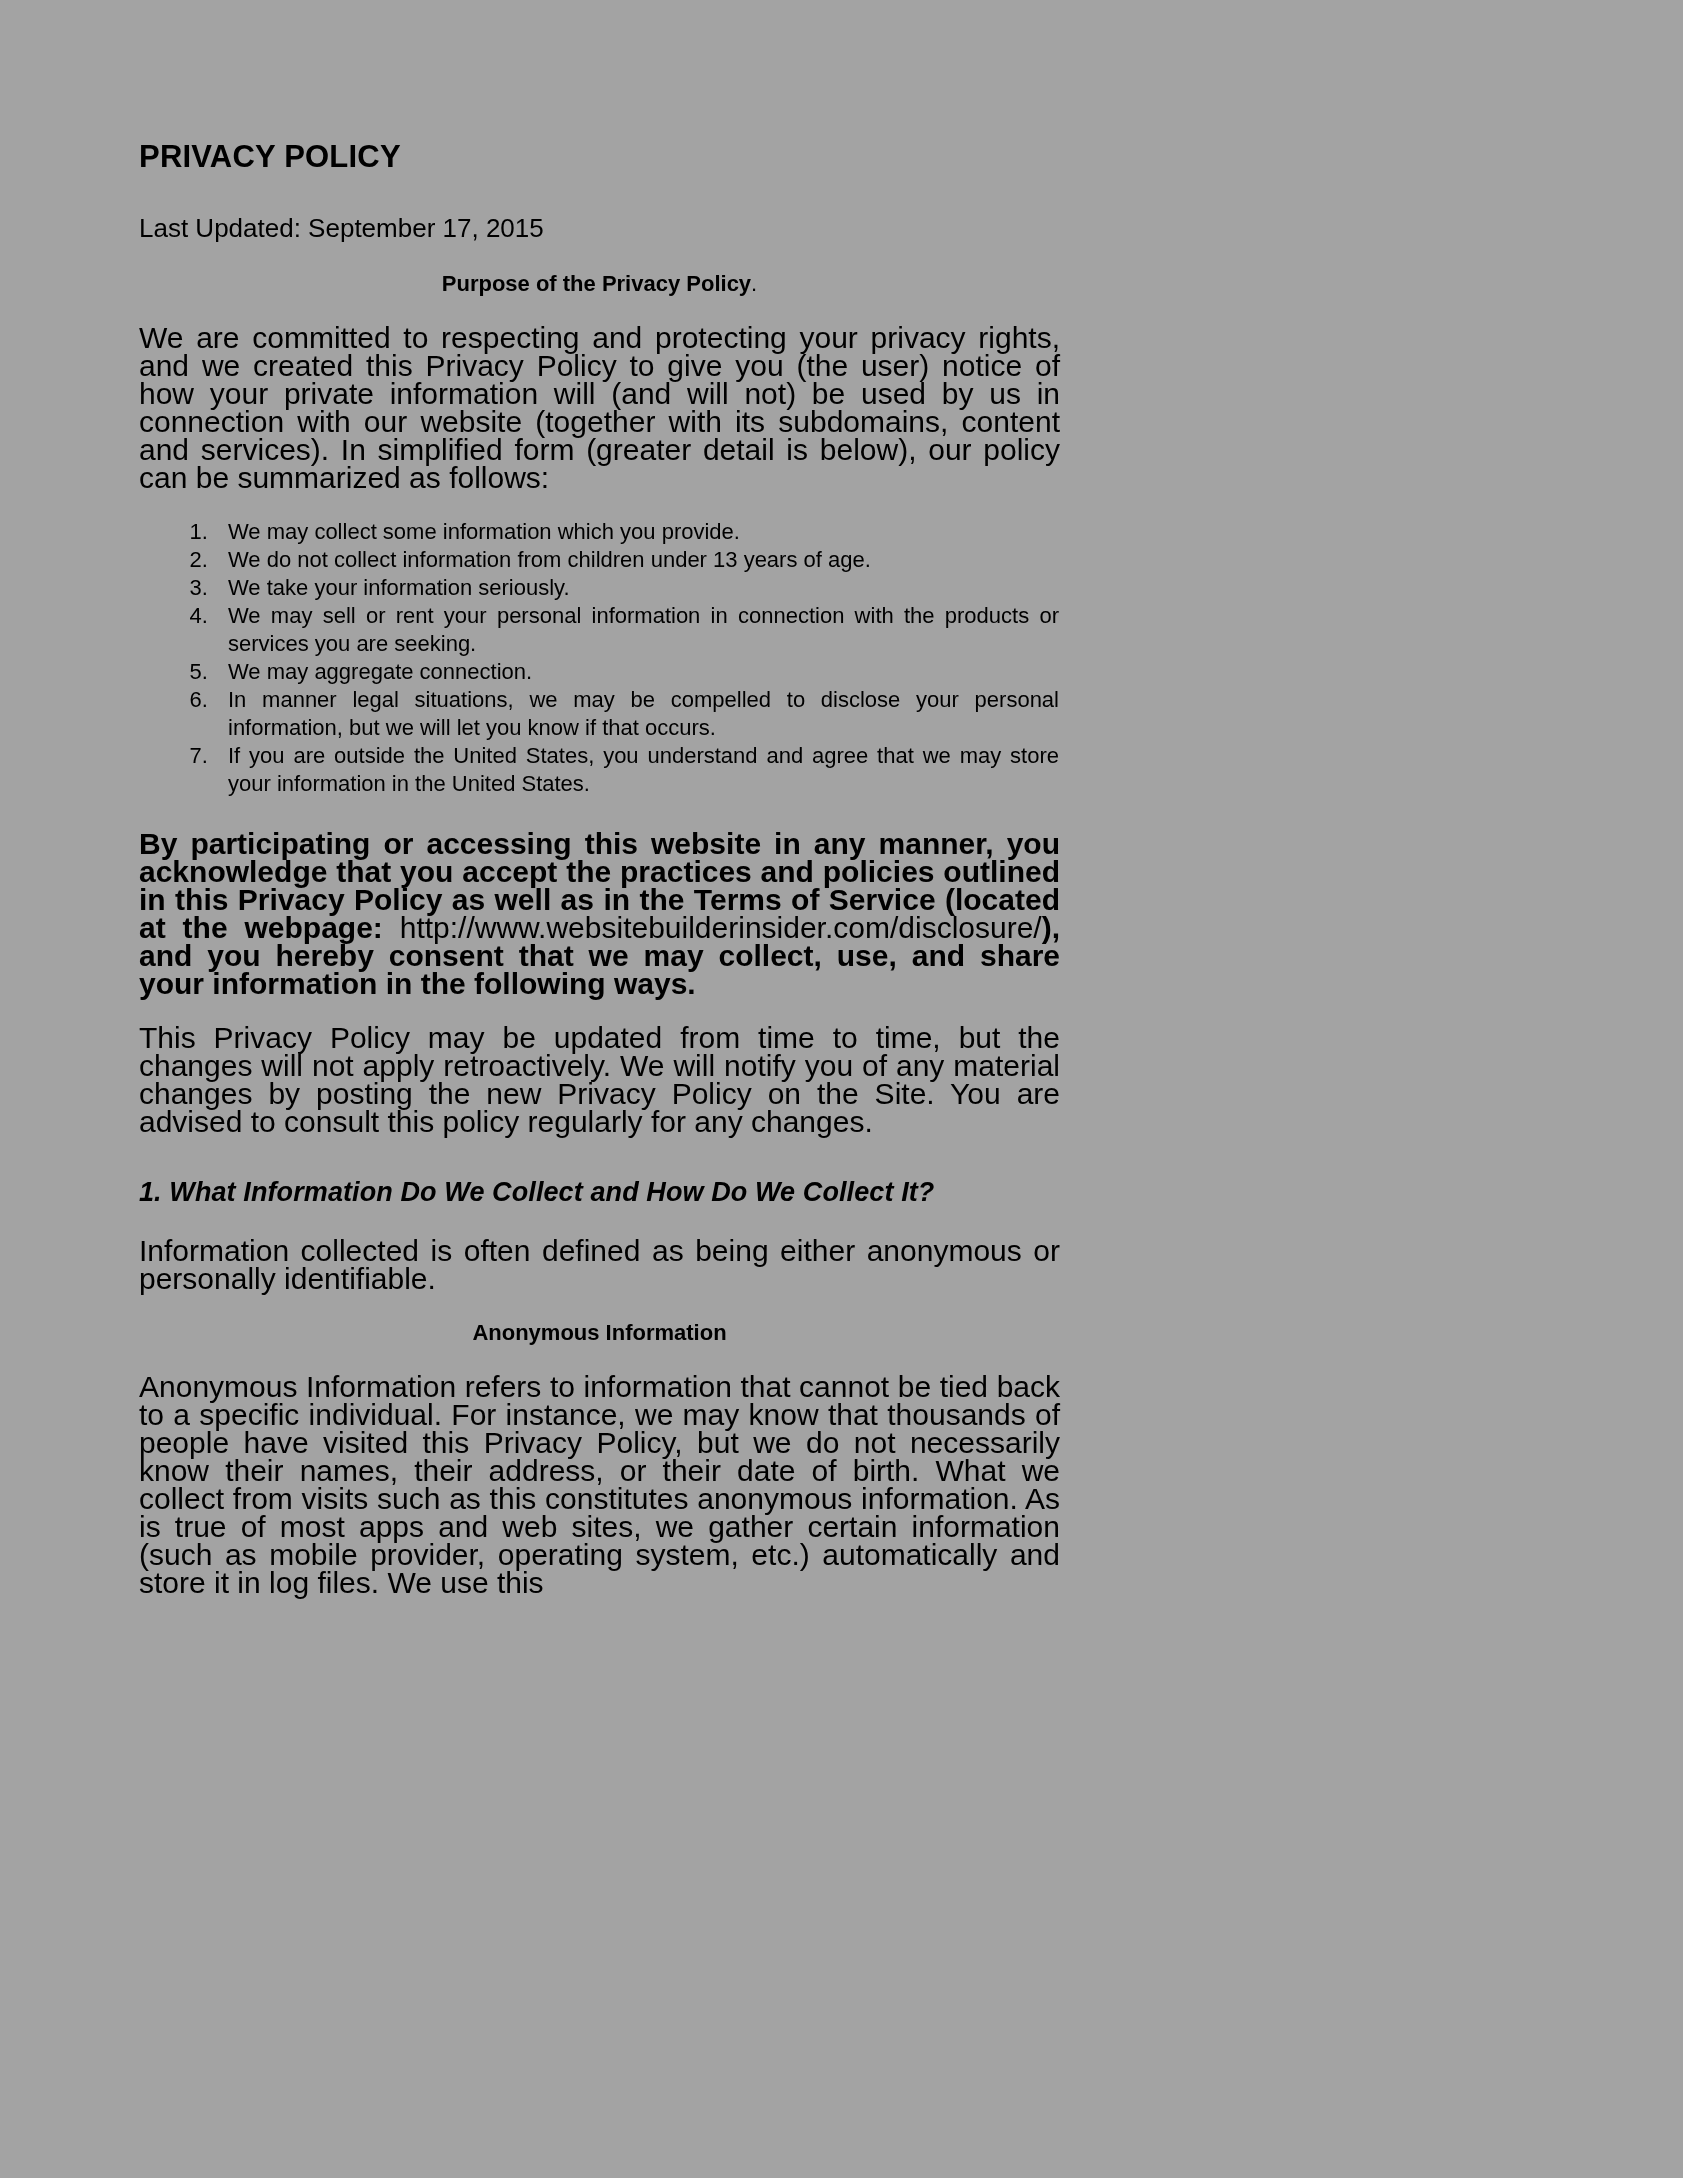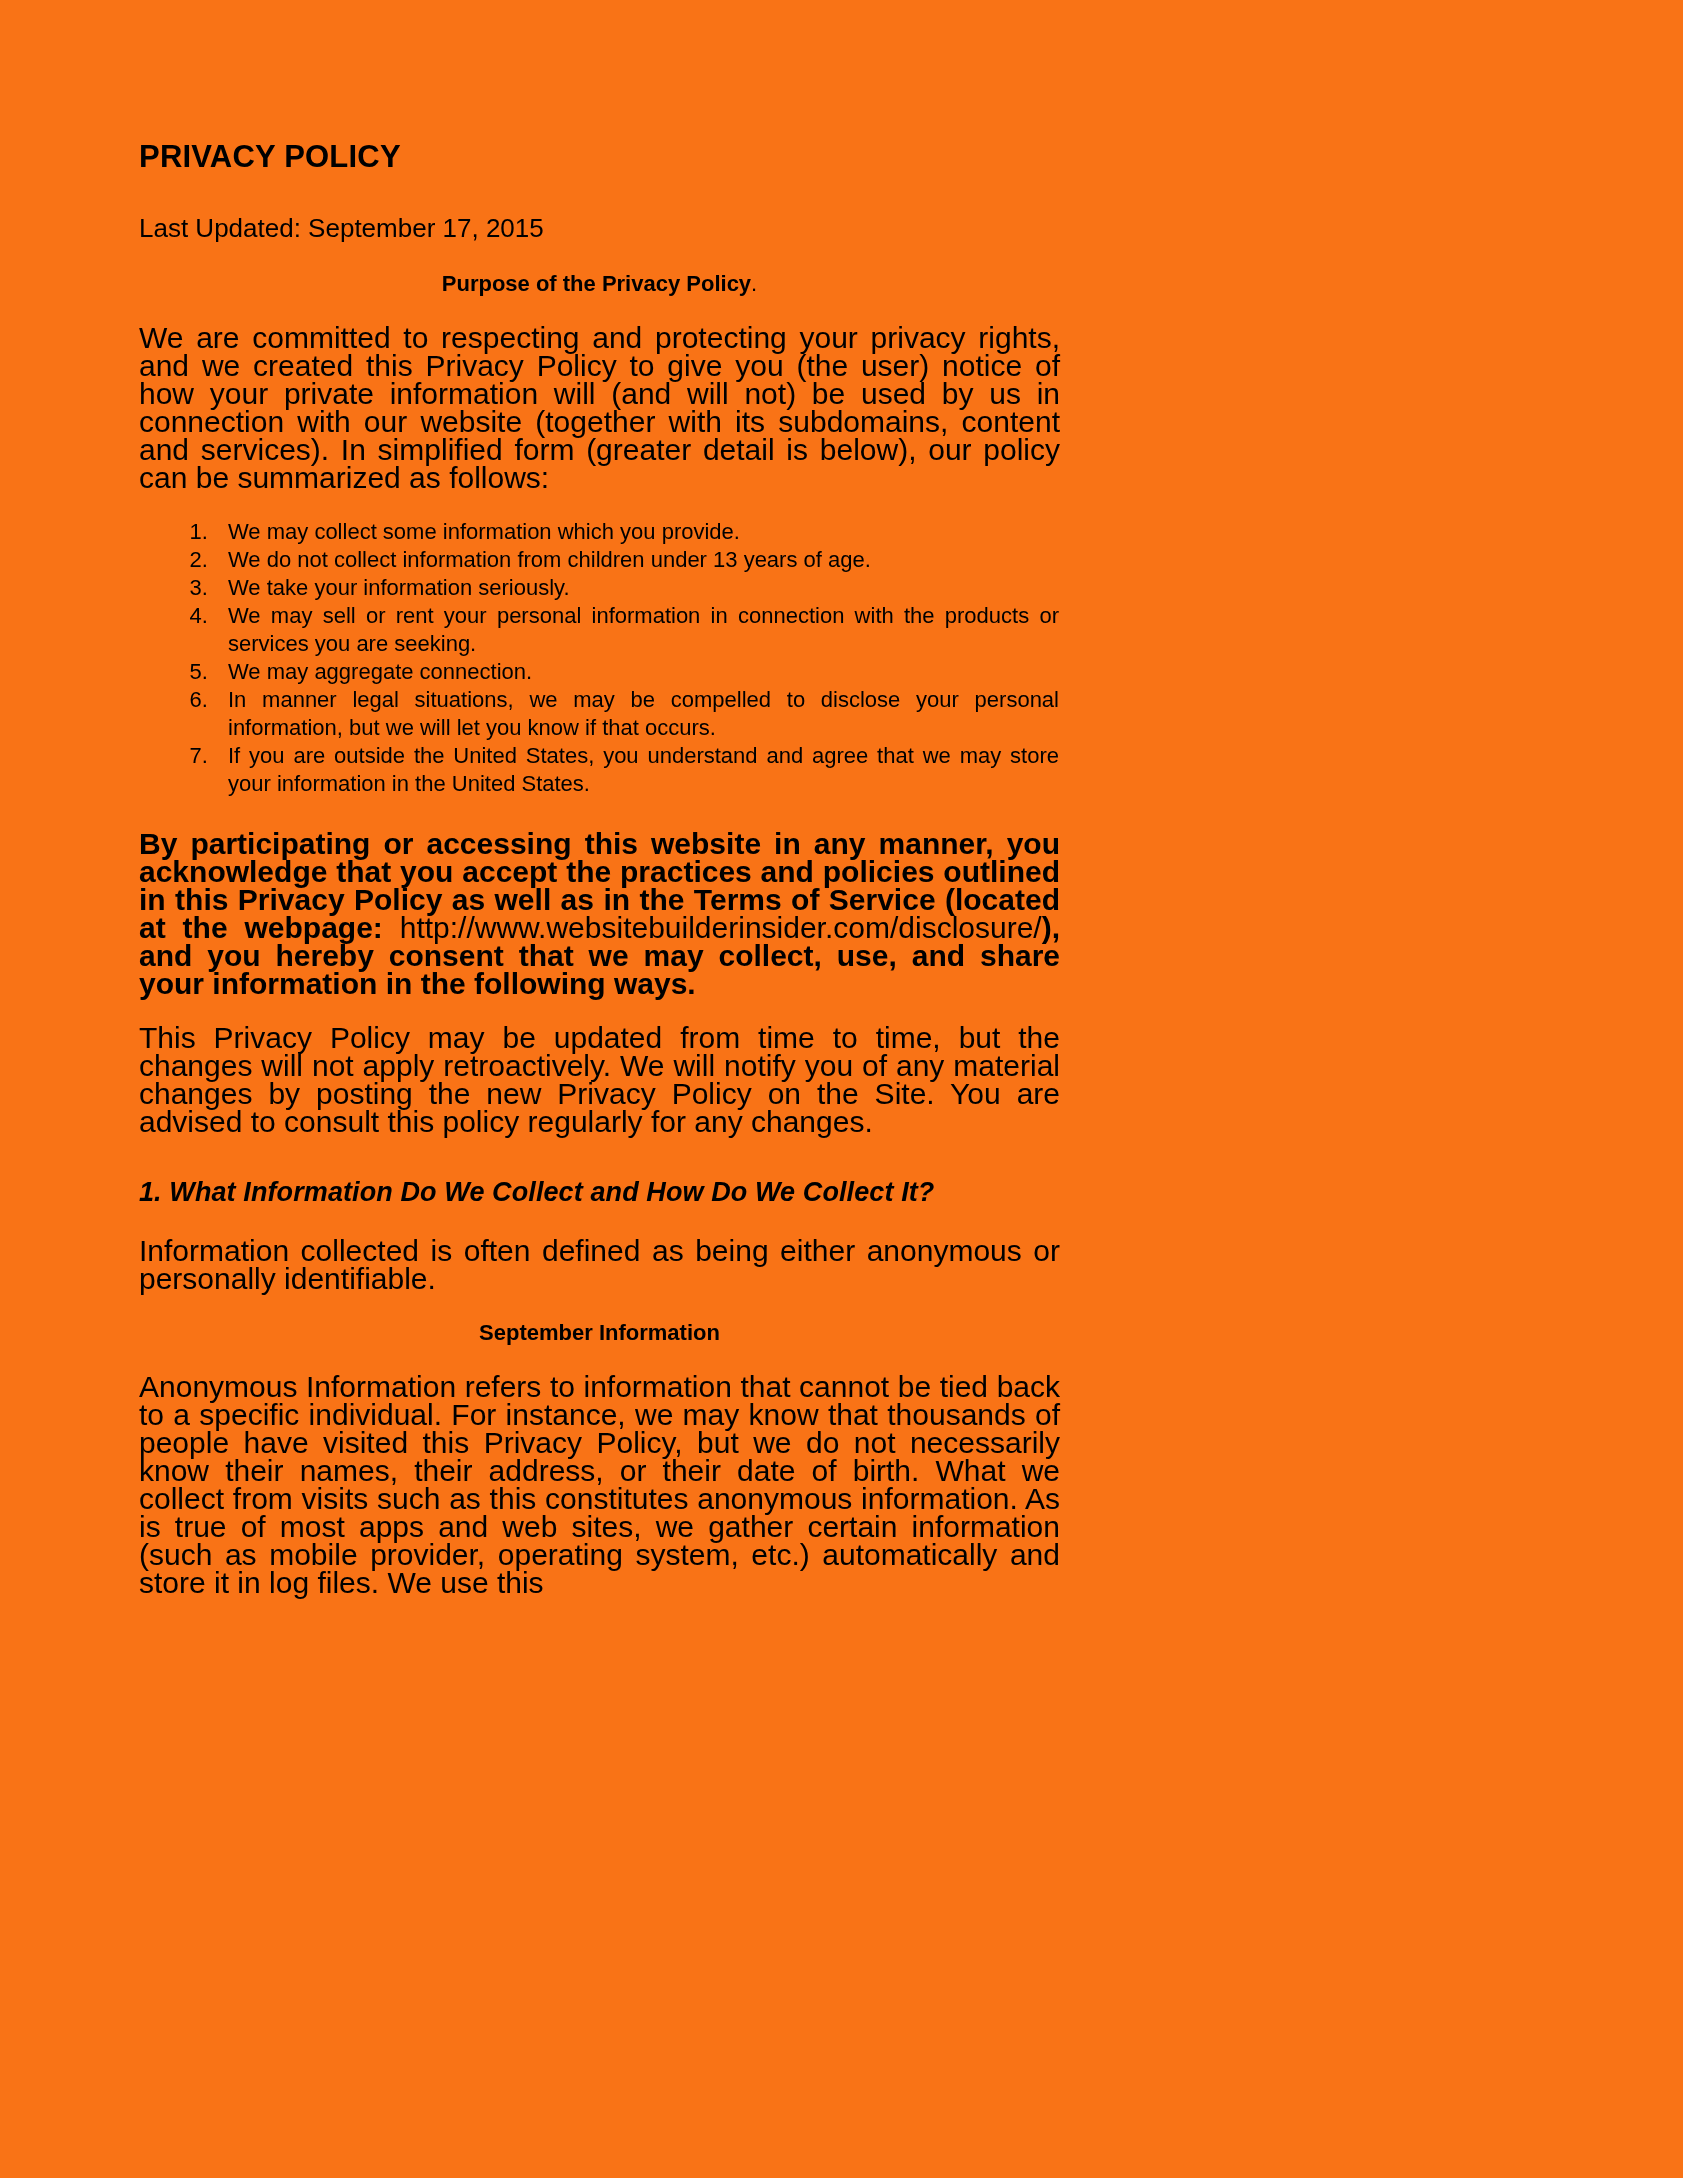--- a/index.html
+++ b/index.html
@@ -11,21 +11,21 @@
     width: 1683px;
     height: 2178px;
     font-family: "Liberation Sans", sans-serif;
     color: #000000;
     -webkit-font-smoothing: antialiased;
   }
   .page {
     position: relative;
     width: 1683px;
     height: 2178px;
-    background: #f97316;
+    background: #a3a3a3;
     box-sizing: border-box;
     padding: 139px 0 0 0;
     overflow: hidden;
   }
   .content {
     width: 921px;
     margin-left: 139px;
   }
   .doc-title {
     font-size: 31px;
@@ -118,19 +118,19 @@
     <p class="para bold"><span>By participating or accessing this website in any manner, you acknowledge that you accept the practices and policies outlined in this Privacy Policy as well as in the Terms of Service (located at the webpage: </span><span class="nb">http://www.websitebuilderinsider.com/disclosure/</span><span>), and you hereby consent that we may collect, use, and share your information in the following ways.</span></p>
 
     <p class="para">This Privacy Policy may be updated from time to time, but the changes will not apply retroactively. We will notify you of any material changes by posting the new Privacy Policy on the Site. You are advised to consult this policy regularly for any changes.</p>
 
     <div class="spacer-md"></div>
 
     <h2 class="section-head">1. What Information Do We Collect and How Do We Collect It?</h2>
 
     <p class="para">Information collected is often defined as being either anonymous or personally identifiable.</p>
 
-    <p class="sub-head">September Information</p>
+    <p class="sub-head">Anonymous Information</p>
 
     <p class="para">Anonymous Information refers to information that cannot be tied back to a specific individual. For instance, we may know that thousands of people have visited this Privacy Policy, but we do not necessarily know their names, their address, or their date of birth. What we collect from visits such as this constitutes anonymous information.  As is true of most apps and web sites, we gather certain information (such as mobile provider, operating system, etc.) automatically and store it in log files. We use this</p>
 
   </div>
 </div>
 
 
 </body></html>

